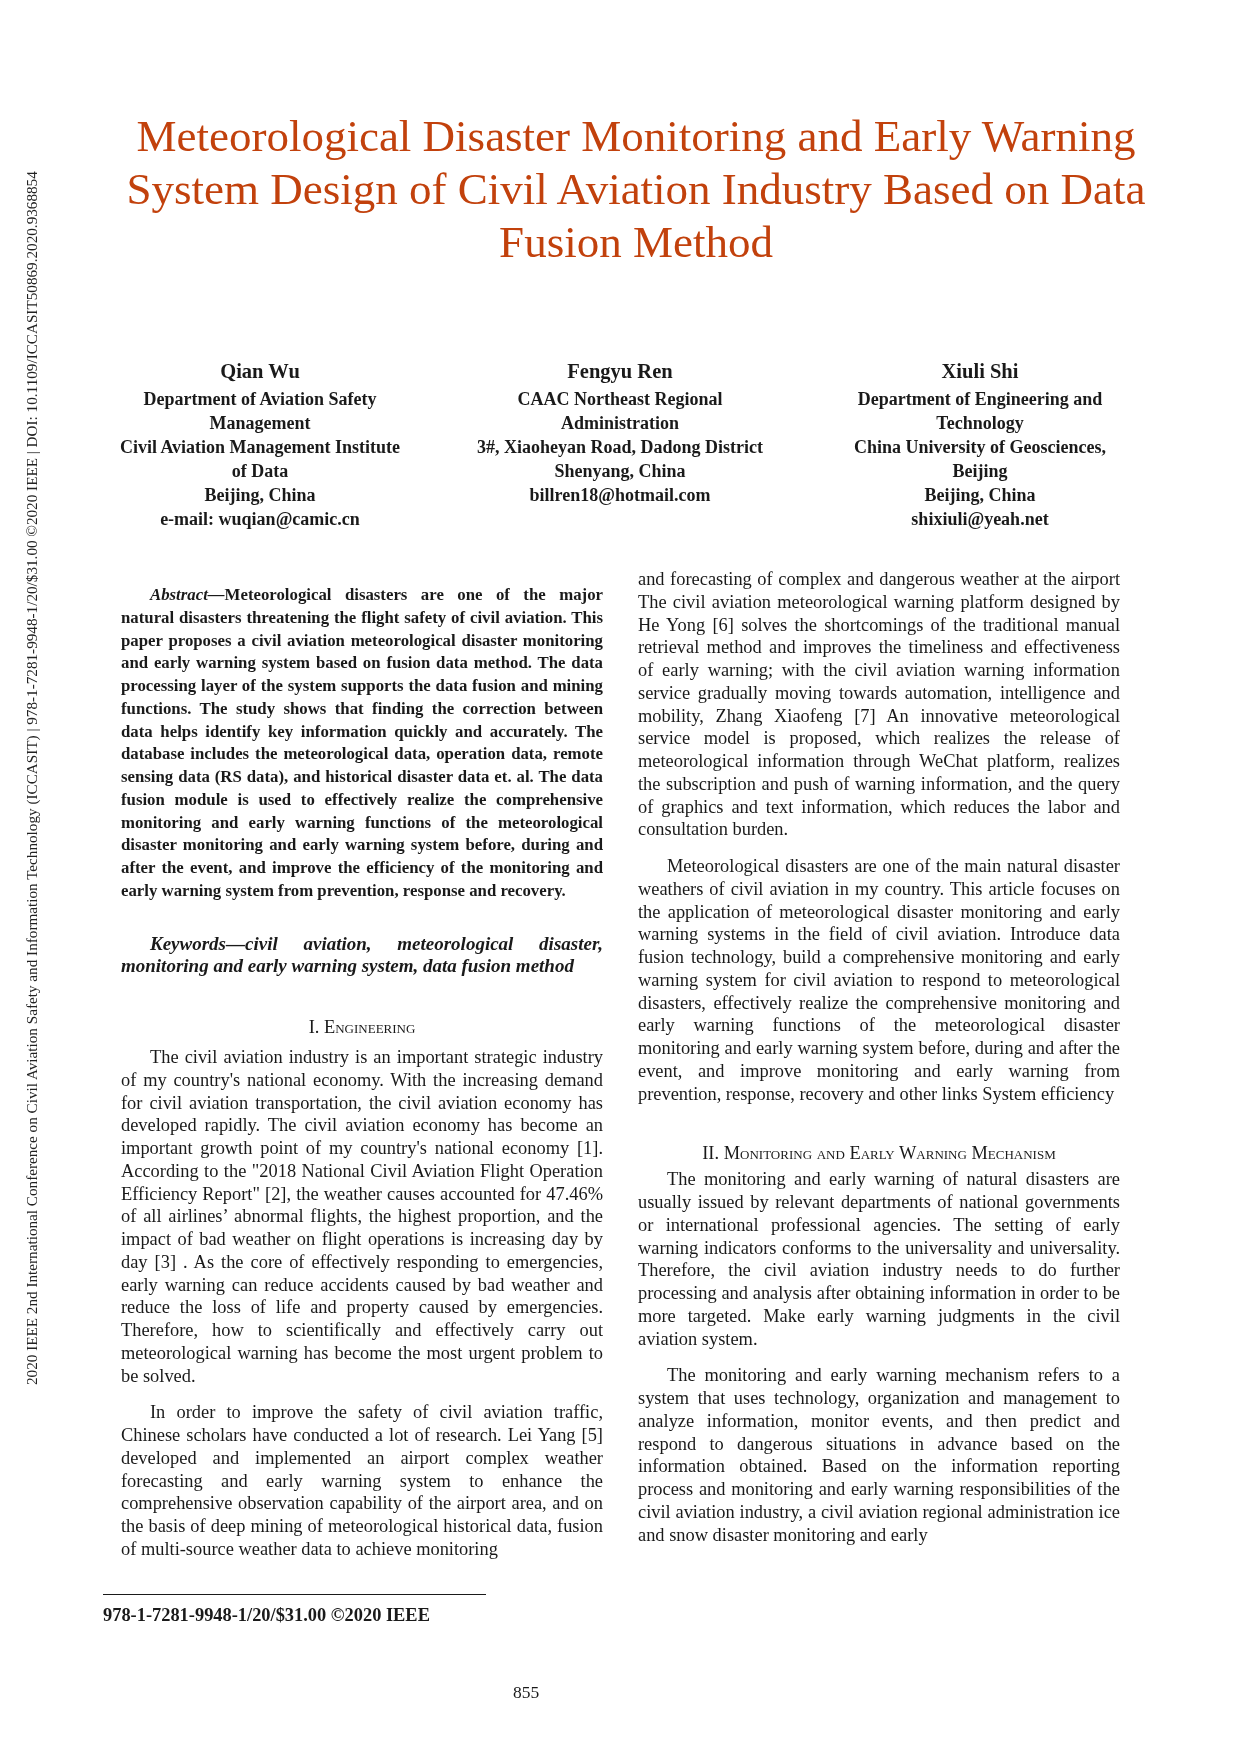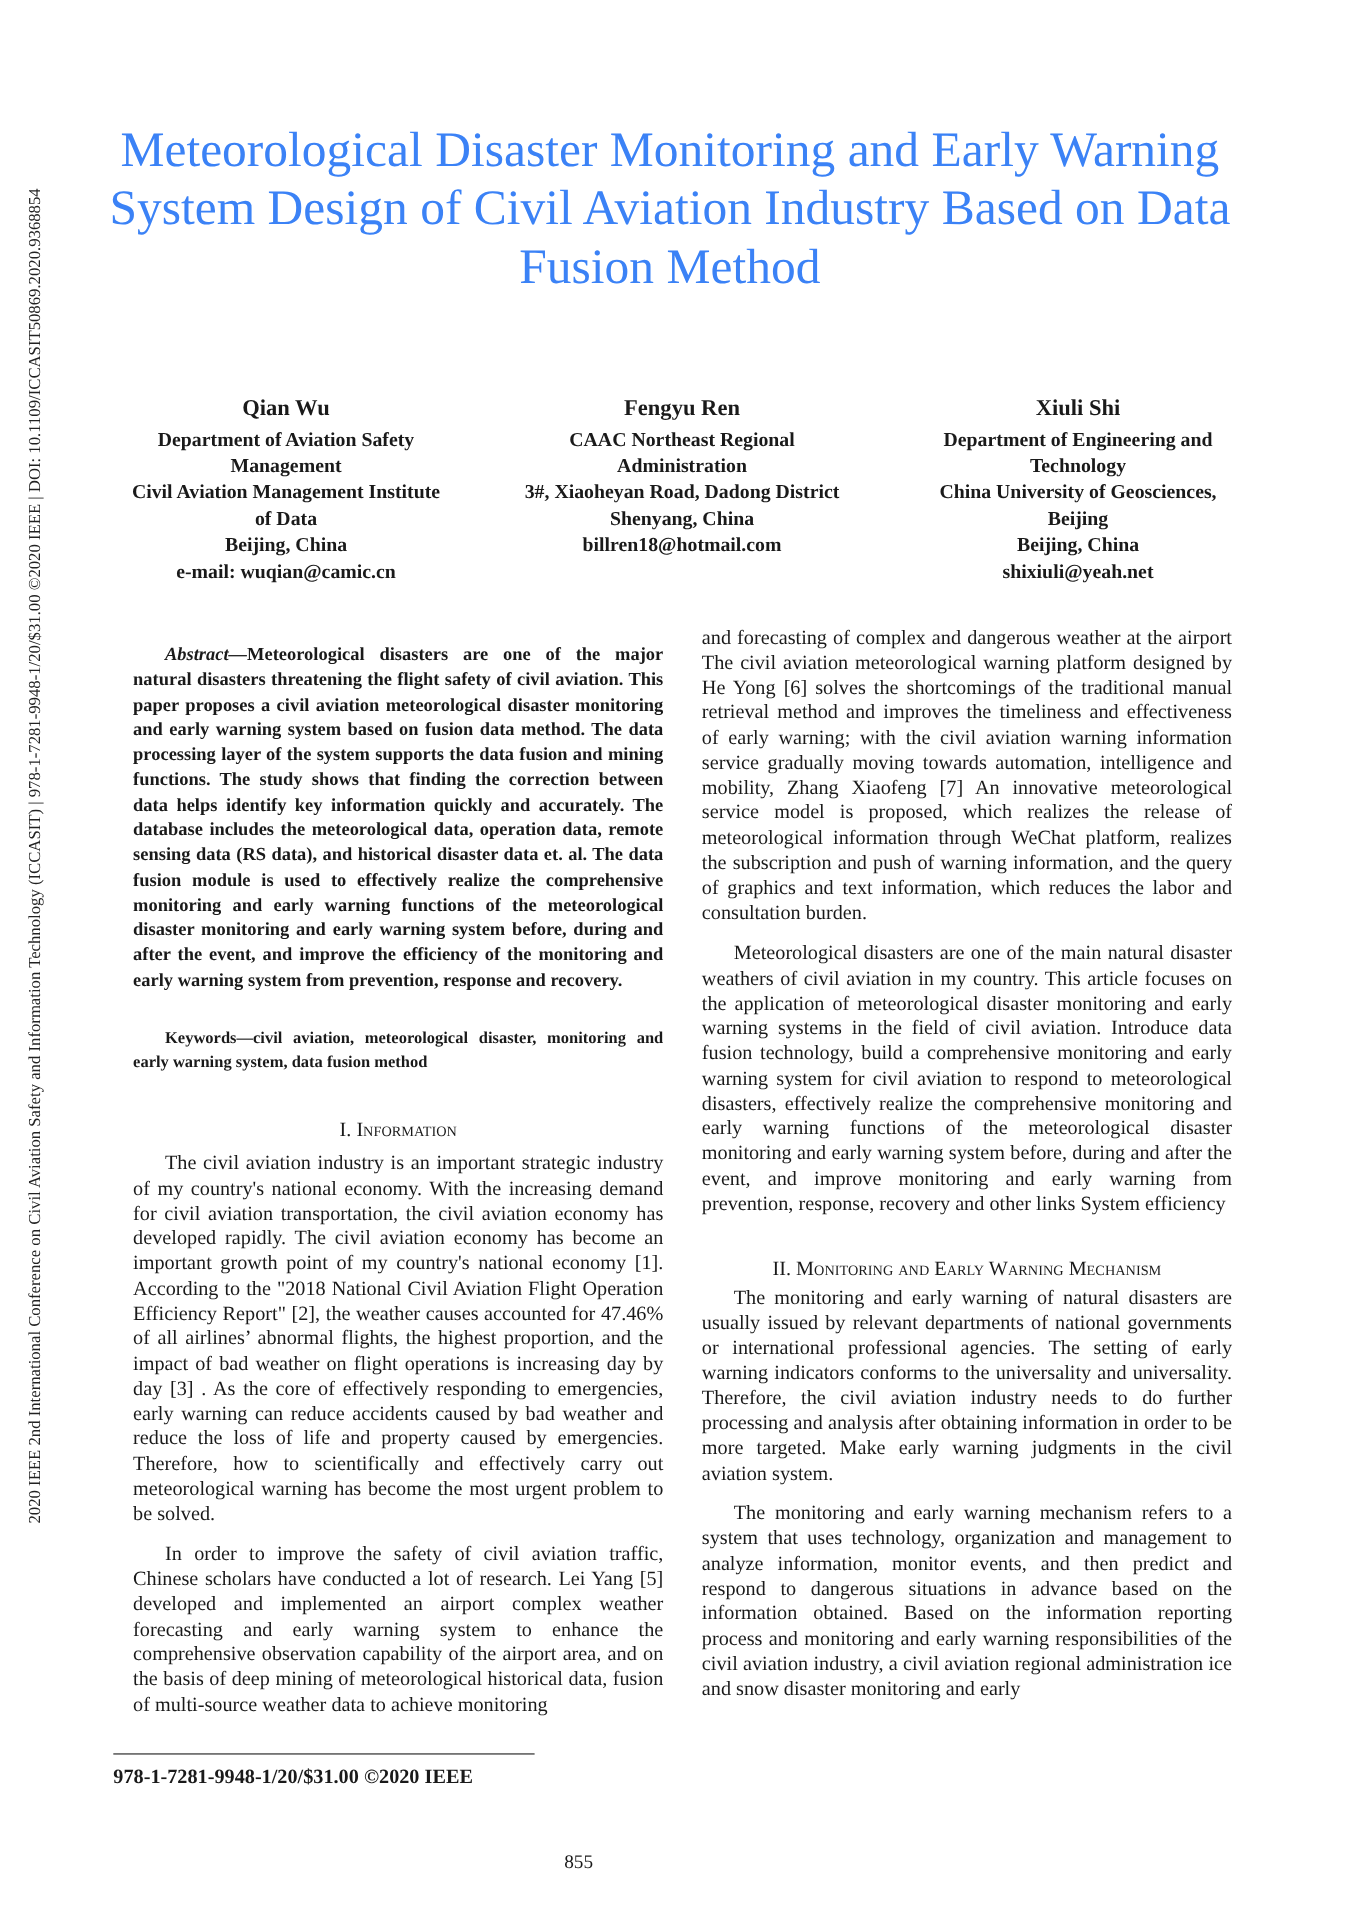--- a/index.html
+++ b/index.html
@@ -23,29 +23,29 @@
     height: 20px;
     transform-origin: 0 0;
     transform: rotate(-90deg);
     font-size: 15.2px;
     line-height: 20px;
     white-space: nowrap;
     color: #222;
   }
   .title {
     position: absolute;
-    left: 89px;
+    left: 116px;
     top: 110px;
     width: 1040px;
     text-align: center;
     font-size: 45px;
     line-height: 53px;
     font-weight: normal;
     margin: 0;
-    color: #3b82f6;
+    color: #c2410c;
   }
   .authors {
     position: absolute;
     top: 358px;
     left: 100px;
     width: 1040px;
     display: flex;
     justify-content: space-between;
   }
   .author {
@@ -78,21 +78,22 @@
     font-size: 16.8px;
     line-height: 22.75px;
     text-indent: 29px;
     margin: 0;
     text-align: justify;
     font-family: Liberation Serif, serif;
   }
   .abstract .label { font-style: italic; }
   .keywords {
     font-weight: bold;
-    font-size: 15px;
+    font-style: italic;
+    font-size: 19px;
     line-height: 22.75px;
     text-indent: 29px;
     margin: 30px 0 0 0;
     text-align: justify;
   }
   .section-heading {
     text-align: center;
     font-size: 18.4px;
     line-height: 22px;
     margin: 38px 0 8px 0;
@@ -160,21 +161,21 @@
     <span class="author-line">Beijing, China</span>
     <span class="author-line">shixiuli@yeah.net</span>
   </div>
 </div>
 
 <div class="col col-left">
   <p class="abstract"><span class="label">Abstract—</span><span>Meteorological disasters are one of the major natural disasters threatening the flight safety of civil aviation. This paper proposes a civil aviation meteorological disaster monitoring and early warning system based on fusion data method. The data processing layer of the system supports the data fusion and mining functions. The study shows that finding the correction between data helps identify key information quickly and accurately. The database includes the meteorological data, operation data, remote sensing data (RS data), and historical disaster data et. al. The data fusion module is used to effectively realize the comprehensive monitoring and early warning functions of the meteorological disaster monitoring and early warning system before, during and after the event, and improve the efficiency of the monitoring and early warning system from prevention, response and recovery.</span></p>
 
   <p class="keywords"><span>Keywords—</span><span>civil aviation, meteorological disaster, monitoring and early warning system, data fusion method</span></p>
 
-  <h2 class="section-heading"><span>I. </span><span class="sc">Information</span></h2>
+  <h2 class="section-heading"><span>I. </span><span class="sc">Engineering</span></h2>
 
   <p class="para">The civil aviation industry is an important strategic industry of my country's national economy. With the increasing demand for civil aviation transportation, the civil aviation economy has developed rapidly. The civil aviation economy has become an important growth point of my country's national economy [1]. According to the "2018 National Civil Aviation Flight Operation Efficiency Report" [2], the weather causes accounted for 47.46% of all airlines’ abnormal flights, the highest proportion, and the impact of bad weather on flight operations is increasing day by day [3] . As the core of effectively responding to emergencies, early warning can reduce accidents caused by bad weather and reduce the loss of life and property caused by emergencies. Therefore, how to scientifically and effectively carry out meteorological warning has become the most urgent problem to be solved.</p>
   <p class="para">In order to improve the safety of civil aviation traffic, Chinese scholars have conducted a lot of research. Lei Yang [5] developed and implemented an airport complex weather forecasting and early warning system to enhance the comprehensive observation capability of the airport area, and on the basis of deep mining of meteorological historical data, fusion of multi-source weather data to achieve monitoring</p>
 </div>
 
 <div class="col col-right" style="top:568px;">
   <p class="para" style="text-indent:0">and forecasting of complex and dangerous weather at the airport The civil aviation meteorological warning platform designed by He Yong [6] solves the shortcomings of the traditional manual retrieval method and improves the timeliness and effectiveness of early warning; with the civil aviation warning information service gradually moving towards automation, intelligence and mobility, Zhang Xiaofeng [7] An innovative meteorological service model is proposed, which realizes the release of meteorological information through WeChat platform, realizes the subscription and push of warning information, and the query of graphics and text information, which reduces the labor and consultation burden.</p>
   <p class="para">Meteorological disasters are one of the main natural disaster weathers of civil aviation in my country. This article focuses on the application of meteorological disaster monitoring and early warning systems in the field of civil aviation. Introduce data fusion technology, build a comprehensive monitoring and early warning system for civil aviation to respond to meteorological disasters, effectively realize the comprehensive monitoring and early warning functions of the meteorological disaster monitoring and early warning system before, during and after the event, and improve monitoring and early warning from prevention, response, recovery and other links System efficiency</p>
 
   <h2 class="section-heading right-heading"><span>II. </span><span class="sc">Monitoring and Early Warning Mechanism</span></h2>

